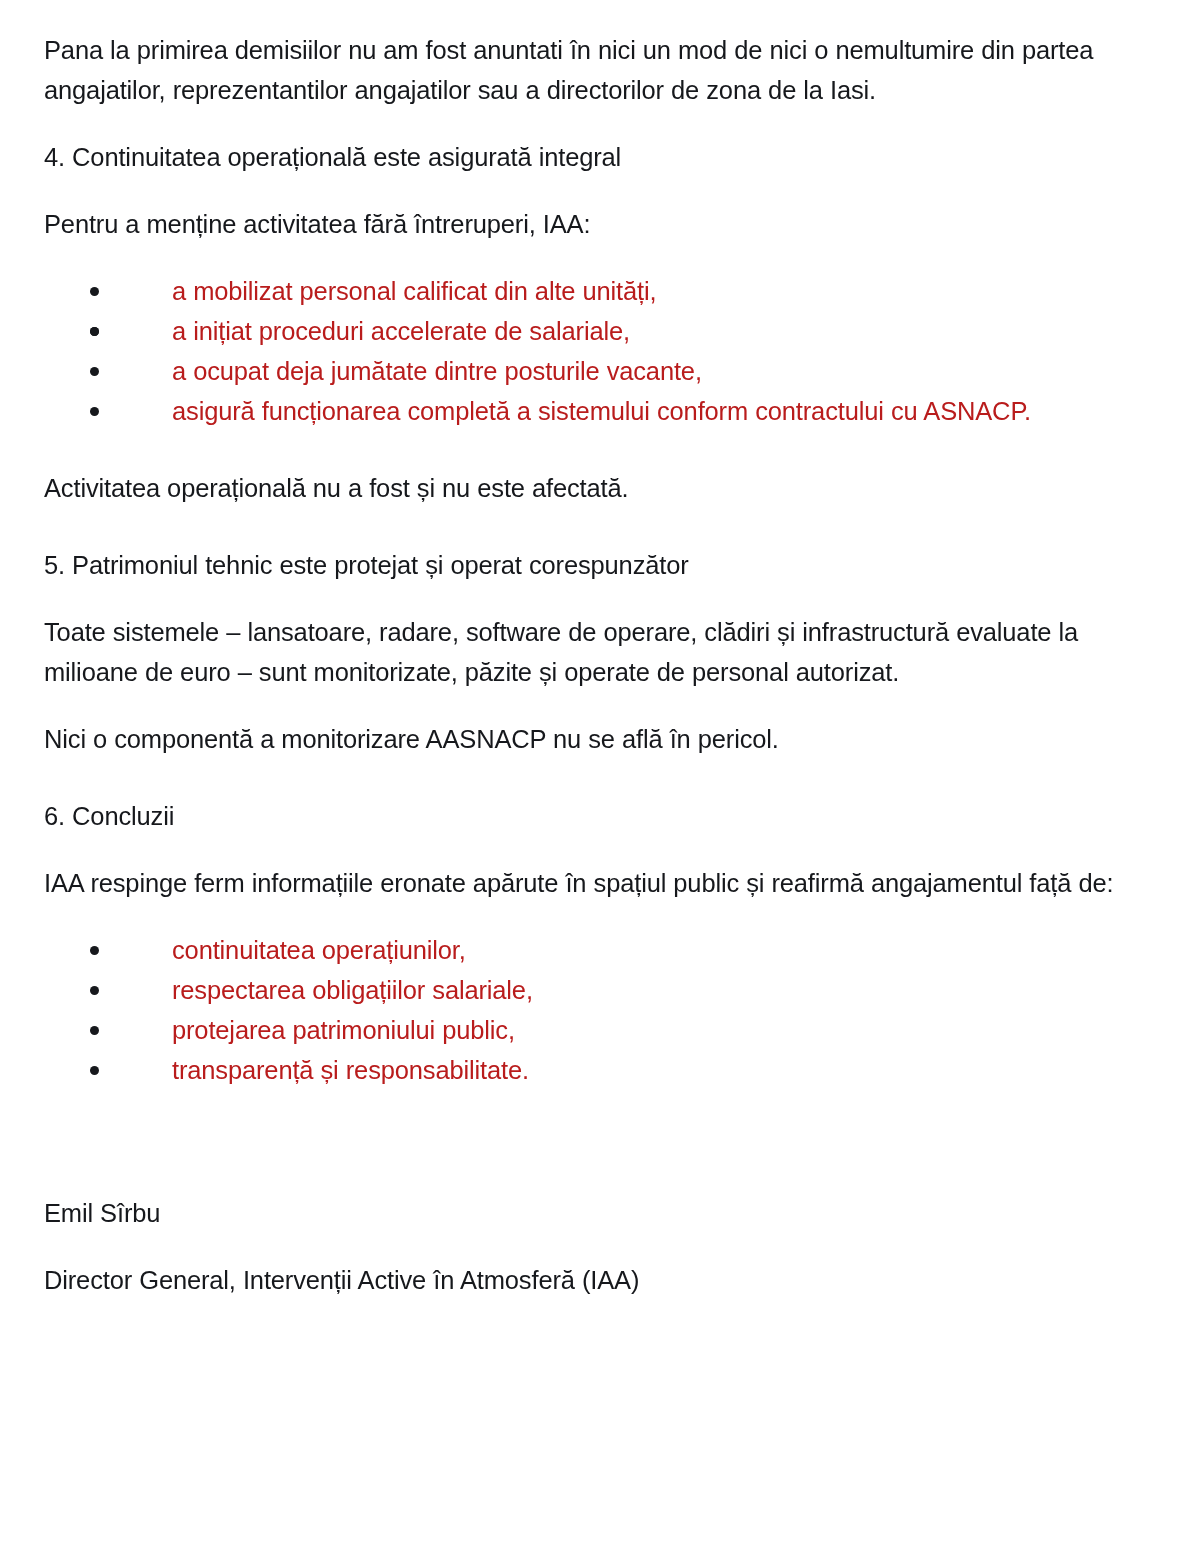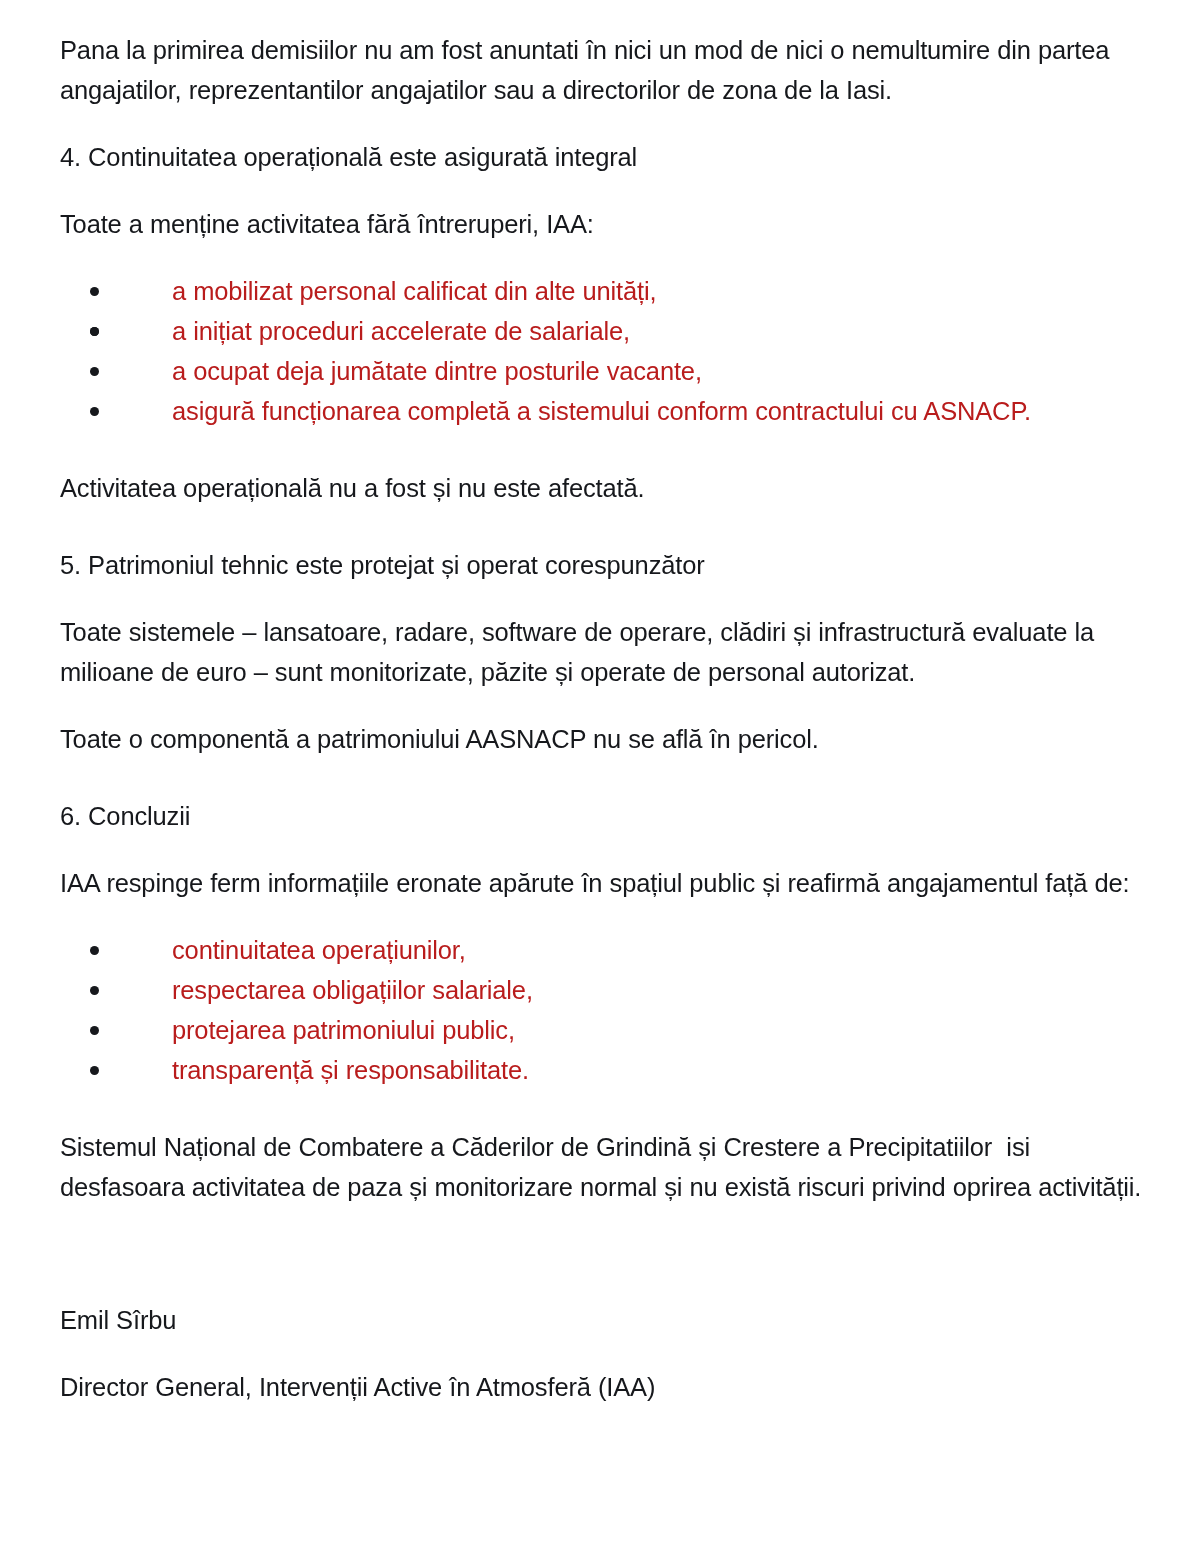--- a/index.html
+++ b/index.html
@@ -23,21 +23,21 @@
     height: 1558px;
     padding: 30px 40px 0 44px;
     background: #ffffff;
   }
 
   .doc {
     width: 1116px;
   }
 
   p.para {
-    margin: 0 0 27px 16px;
+    margin: 0 0 27px 0;
     font-size: 25.5px;
     line-height: 40px;
     letter-spacing: -0.15px;
     color: #16181c;
     word-spacing: 0.2px;
     white-space: pre-wrap;
   }
 
   p.para.tight-top {
     margin-top: 0;
@@ -90,21 +90,21 @@
 </head>
 <body>
 
 <div class="page">
   <div class="doc">
 
     <p class="para tight-top">Pana la primirea demisiilor nu am fost anuntati în nici un mod de nici o nemultumire din partea angajatilor, reprezentantilor angajatilor sau a directorilor de zona de la Iasi.</p>
 
     <p class="para">4. Continuitatea operațională este asigurată integral</p>
 
-    <p class="para">Toate a menține activitatea fără întreruperi, IAA:</p>
+    <p class="para">Pentru a menține activitatea fără întreruperi, IAA:</p>
 
     <ul class="bullets list-a">
       <li>
         <span class="bullet-dot"></span>
         <span>a mobilizat personal calificat din alte unități,</span>
       </li>
       <li>
         <span class="bullet-dot"></span>
       </li>
       <li>
@@ -125,21 +125,21 @@
 
     <p class="para">Activitatea operațională nu a fost și nu este afectată.</p>
 
     <div class="spacer-sm"></div>
 
     <p class="para">5. Patrimoniul tehnic este protejat și operat corespunzător</p>
 
 
     <p class="para">Toate sistemele – lansatoare, radare, software de operare, clădiri și infrastructură evaluate la milioane de euro – sunt monitorizate, păzite și operate de personal autorizat.</p>
 
-    <p class="para">Toate o componentă a patrimoniului AASNACP nu se află în pericol.</p>
+    <p class="para">Nici o componentă a monitorizare AASNACP nu se află în pericol.</p>
 
     <div class="spacer-sm"></div>
 
     <p class="para">6. Concluzii</p>
 
     <p class="para">IAA respinge ferm informațiile eronate apărute în spațiul public și reafirmă angajamentul față de:</p>
 
     <ul class="bullets list-b">
       <li>
         <span class="bullet-dot"></span>
@@ -154,21 +154,20 @@
         <span>protejarea patrimoniului public,</span>
       </li>
       <li>
         <span class="bullet-dot"></span>
         <span>transparență și responsabilitate.</span>
       </li>
     </ul>
 
     <div class="spacer-sm"></div>
 
-    <p class="para">Sistemul Național de Combatere a Căderilor de Grindină și Crestere a Precipitatiilor  isi desfasoara activitatea de paza și monitorizare normal și nu există riscuri privind oprirea activității.</p>
 
     <div class="spacer-lg"></div>
 
     <p class="para">Emil Sîrbu</p>
 
     <p class="para">Director General, Intervenții Active în Atmosferă (IAA)</p>
 
   </div>
 </div>
 

